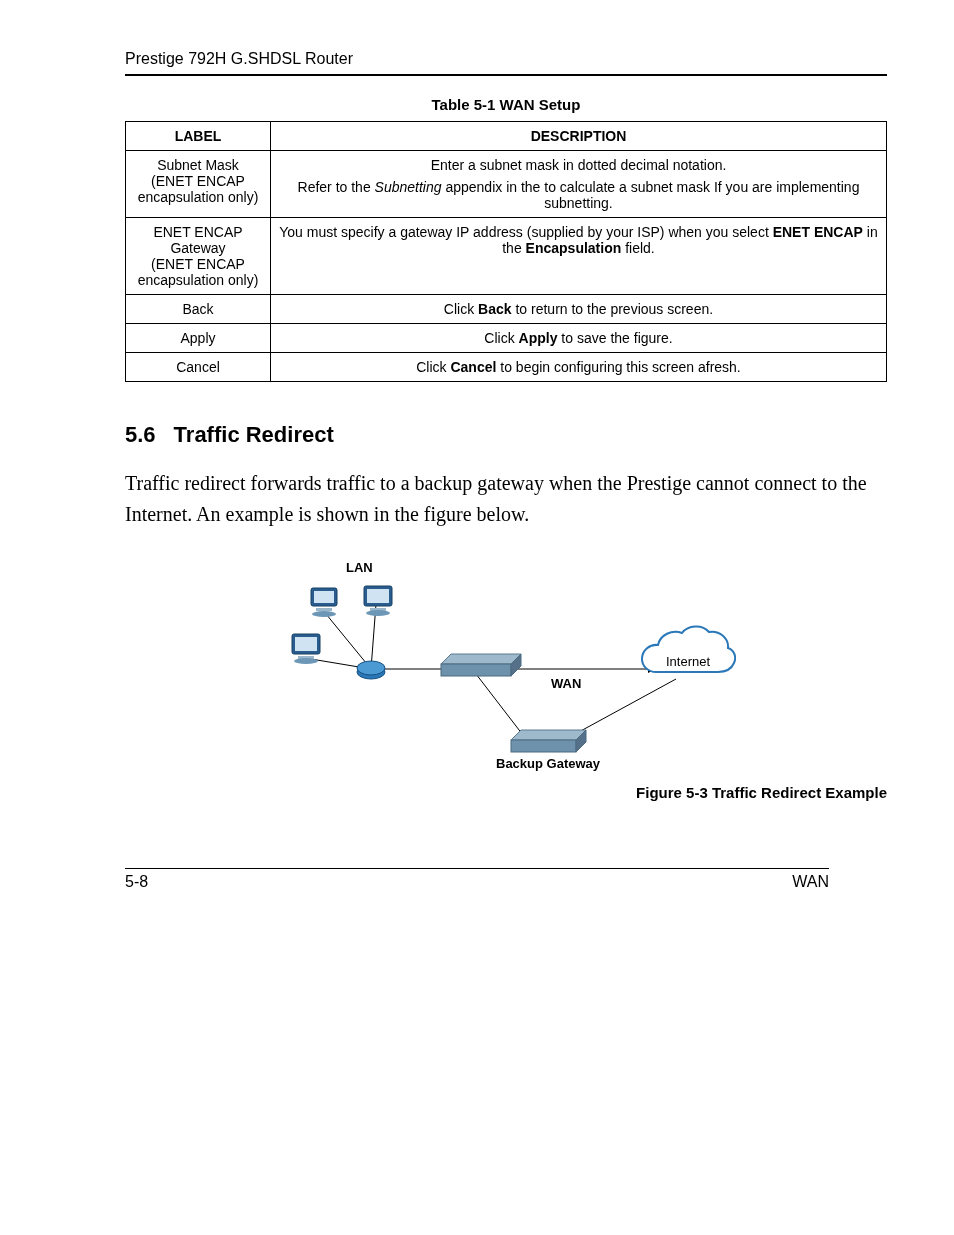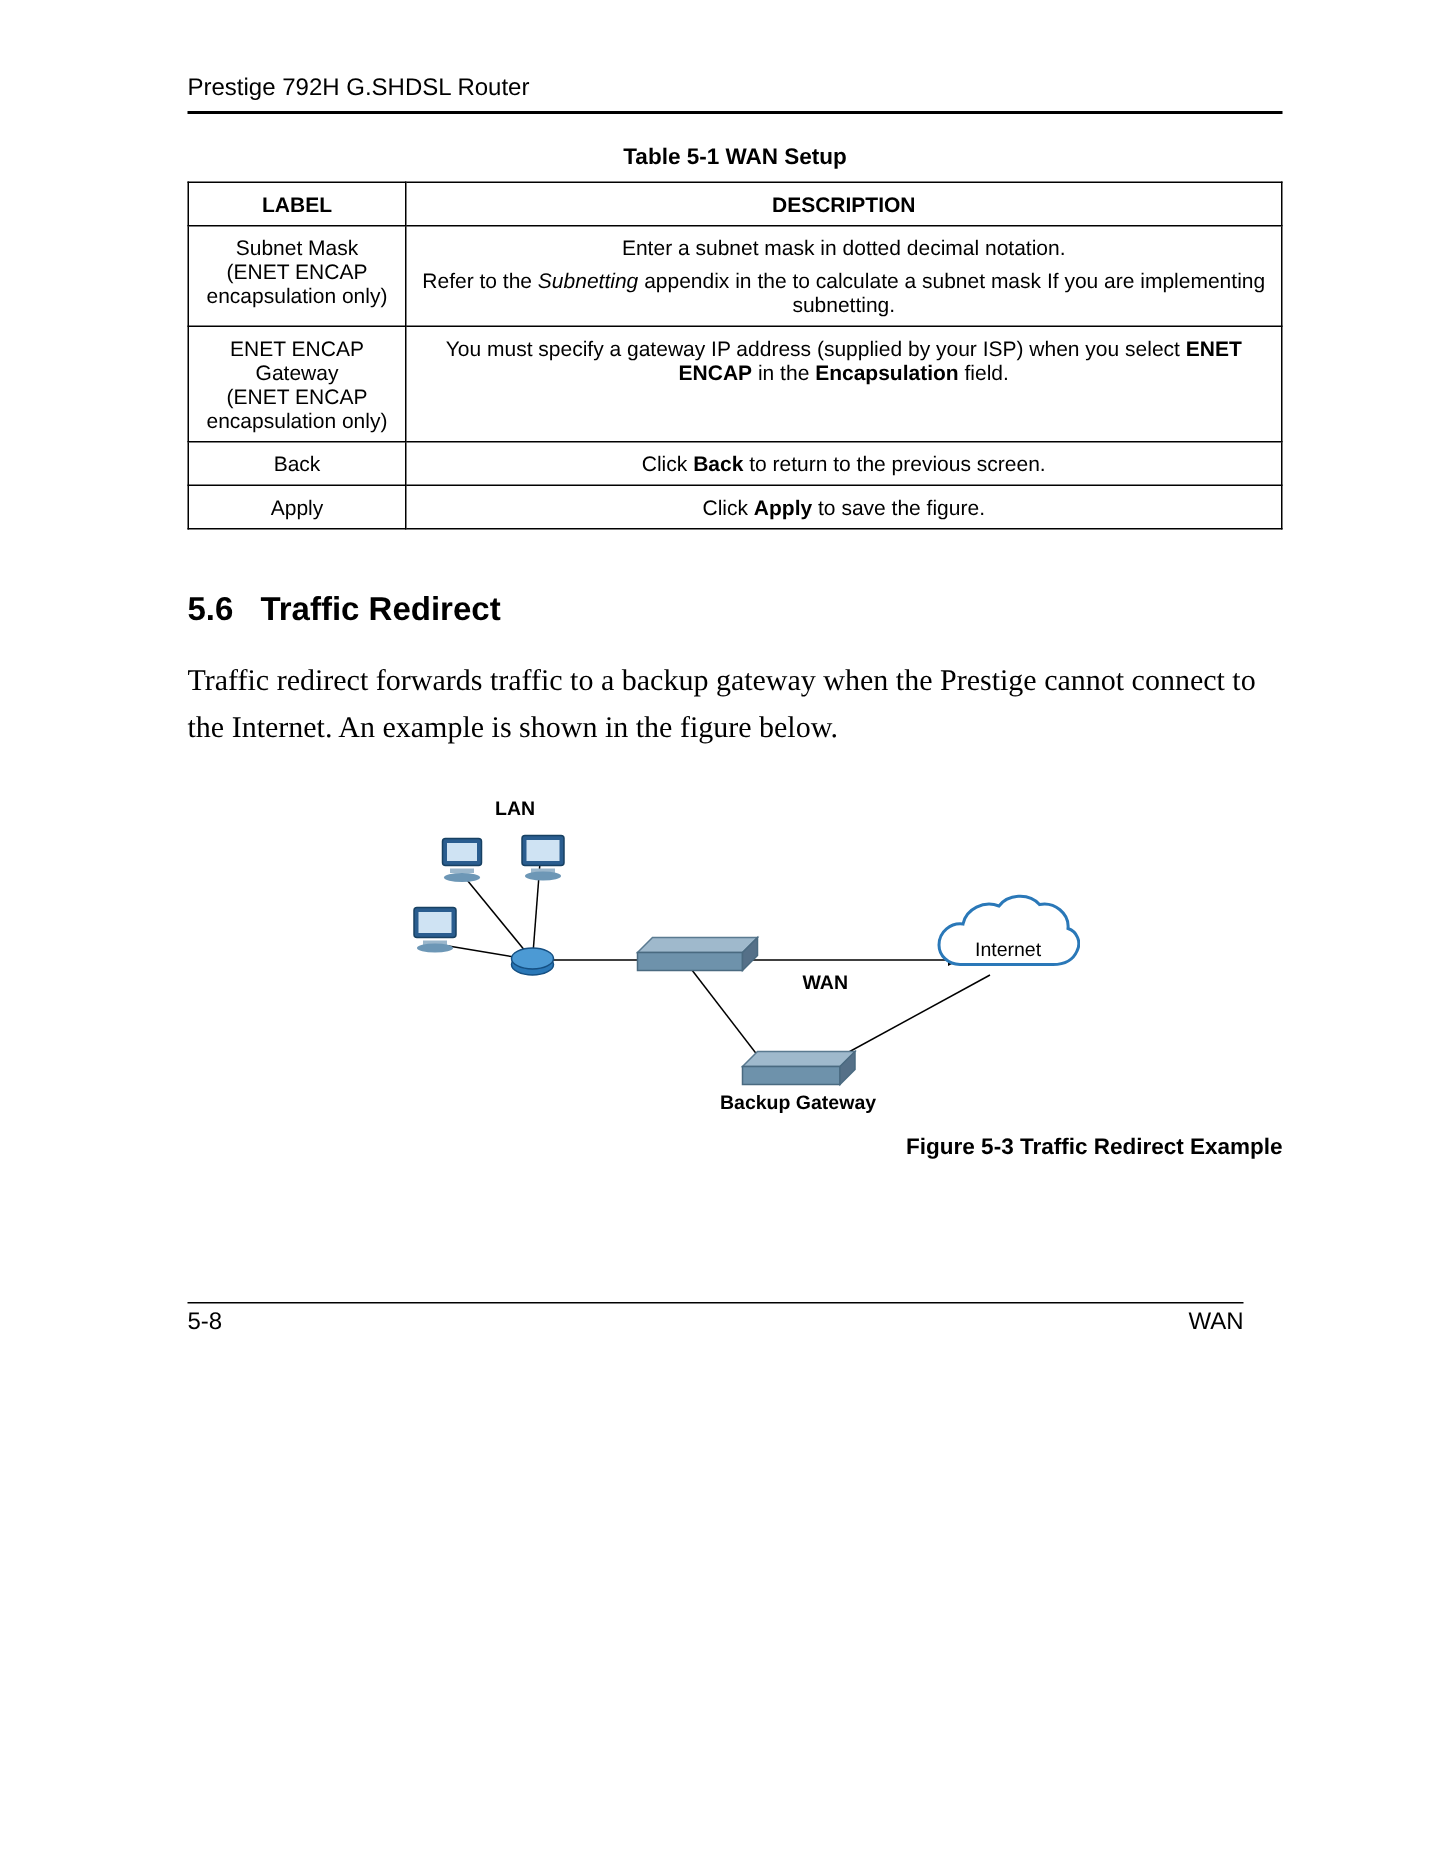--- a/index.html
+++ b/index.html
@@ -7,21 +7,21 @@
     padding: 0;
     background: #fff;
     font-family: Arial, Helvetica, sans-serif;
     color: #000;
   }
   .page {
     width: 954px;
     height: 1231px;
     position: relative;
     box-sizing: border-box;
-    padding: 50px 99px 0 125px;
+    padding: 50px 67px 0 125px;
   }
   .header-text {
     font-size: 16px;
     margin-bottom: 6px;
   }
   .header-rule {
     border: none;
     border-top: 2px solid #000;
     margin: 0 0 20px 0;
   }
@@ -134,20 +134,26 @@
       <tr>
         <td>Back</td>
         <td>
           <span>Click </span><span class="bold">Back</span><span> to return to the previous screen.</span>
         </td>
       </tr>
       <tr>
         <td>Apply</td>
         <td>
           <span>Click </span><span class="bold">Apply</span><span> to save the figure.</span>
+        </td>
+      </tr>
+      <tr>
+        <td>Cancel</td>
+        <td>
+          <span>Click </span><span class="bold">Cancel</span><span> to begin configuring this screen afresh.</span>
         </td>
       </tr>
     </tbody>
   </table>
 
   <div class="section-heading">
     <span class="num">5.6</span><span>Traffic Redirect</span>
   </div>
 
   <p class="body-text">Traffic redirect forwards traffic to a backup gateway when the Prestige cannot connect to the Internet. An example is shown in the figure below.</p>

